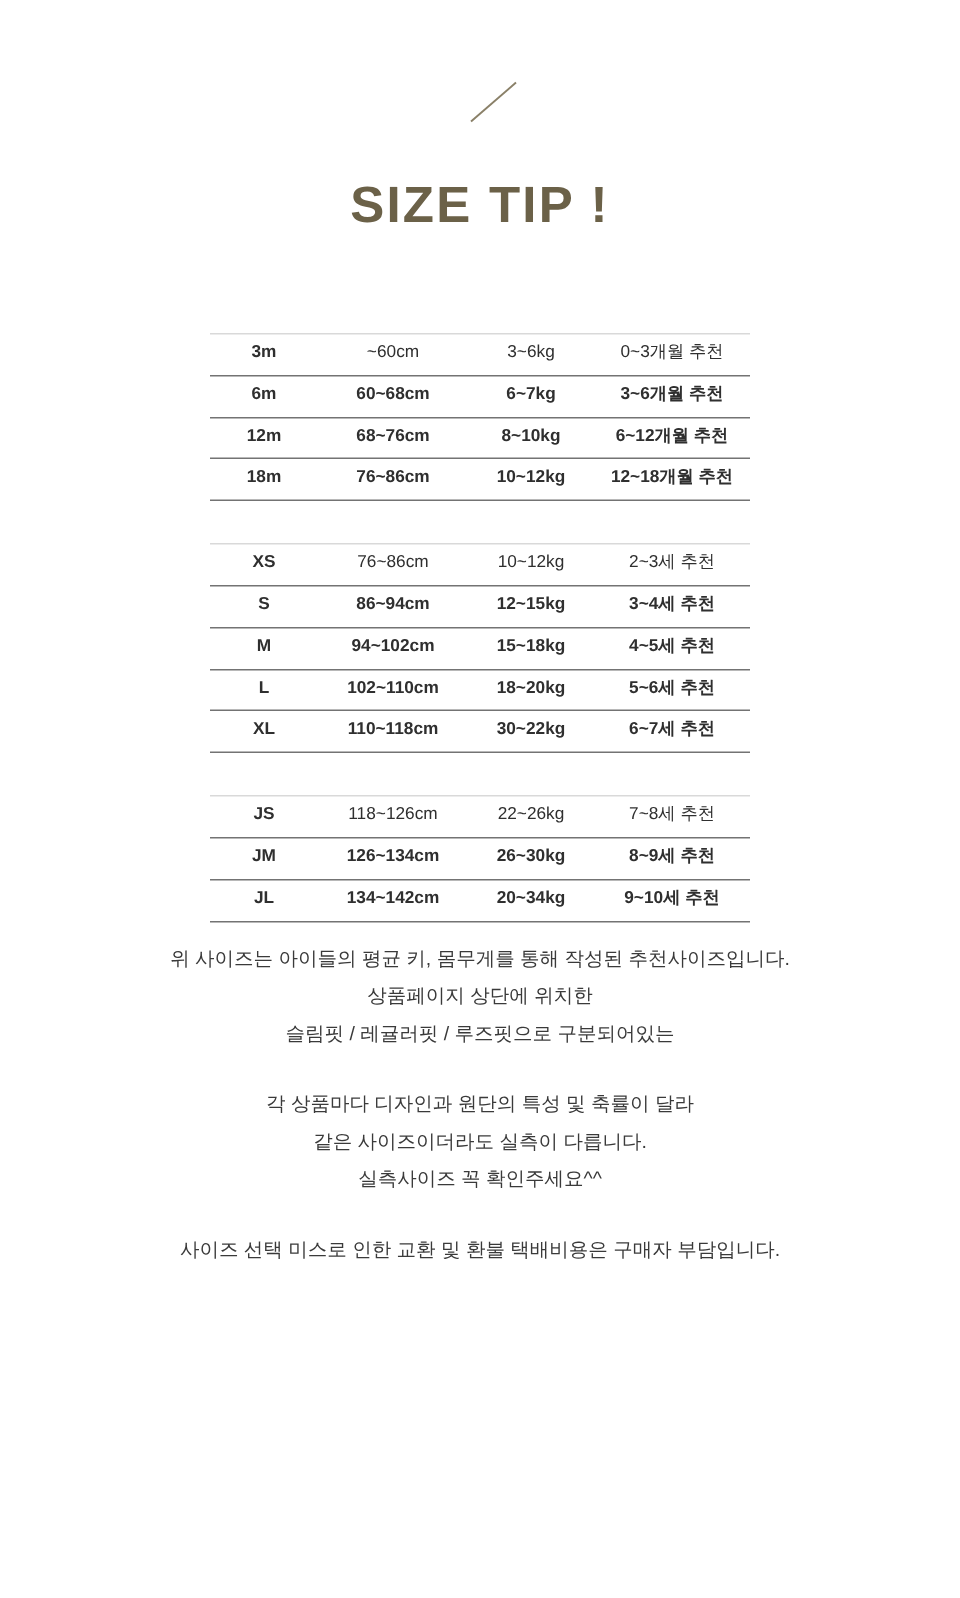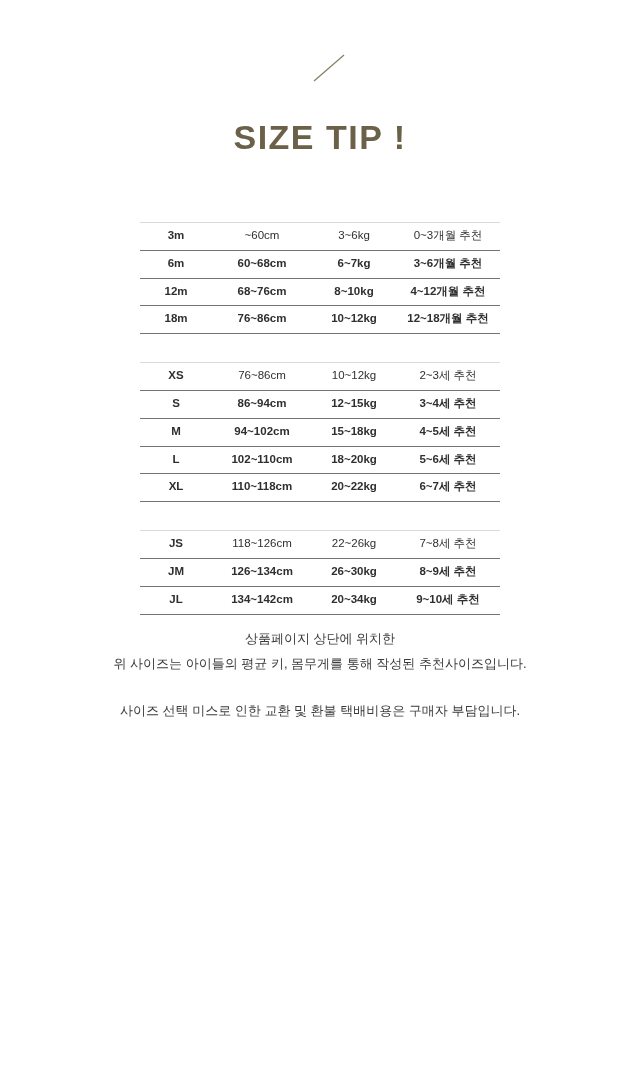--- a/index.html
+++ b/index.html
@@ -117,21 +117,21 @@
         <tr>
           <td>6m</td>
           <td>60~68cm</td>
           <td>6~7kg</td>
           <td>3~6개월 추천</td>
         </tr>
         <tr>
           <td>12m</td>
           <td>68~76cm</td>
           <td>8~10kg</td>
-          <td>4~12개월 추천</td>
+          <td>6~12개월 추천</td>
         </tr>
         <tr>
           <td>18m</td>
           <td>76~86cm</td>
           <td>10~12kg</td>
           <td>12~18개월 추천</td>
         </tr>
       </tbody>
     </table>
 
@@ -159,21 +159,21 @@
         </tr>
         <tr>
           <td>L</td>
           <td>102~110cm</td>
           <td>18~20kg</td>
           <td>5~6세 추천</td>
         </tr>
         <tr>
           <td>XL</td>
           <td>110~118cm</td>
-          <td>20~22kg</td>
+          <td>30~22kg</td>
           <td>6~7세 추천</td>
         </tr>
       </tbody>
     </table>
 
     <div class="table-gap"></div>
 
     <table class="size-table">
       <tbody>
         <tr>
@@ -195,25 +195,31 @@
           <td>9~10세 추천</td>
         </tr>
       </tbody>
     </table>
 
   </div>
 
   <div class="notes">
 
     <div class="note-block">
+      <div class="note-line">위 사이즈는 아이들의 평균 키, 몸무게를 통해 작성된 추천사이즈입니다.</div>
       <div class="note-line">상품페이지 상단에 위치한</div>
-      <div class="note-line">위 사이즈는 아이들의 평균 키, 몸무게를 통해 작성된 추천사이즈입니다.</div>
+      <div class="note-line">슬림핏 / 레귤러핏 / 루즈핏으로 구분되어있는</div>
     </div>
 
 
+    <div class="note-block">
+      <div class="note-line">각 상품마다 디자인과 원단의 특성 및 축률이 달라</div>
+      <div class="note-line">같은 사이즈이더라도 실측이 다릅니다.</div>
+      <div class="note-line">실측사이즈 꼭 확인주세요^^</div>
+    </div>
 
     <div class="note-block">
       <div class="note-line">사이즈 선택 미스로 인한 교환 및 환불 택배비용은 구매자 부담입니다.</div>
     </div>
 
   </div>
 
 </div>
 
 </body></html>

